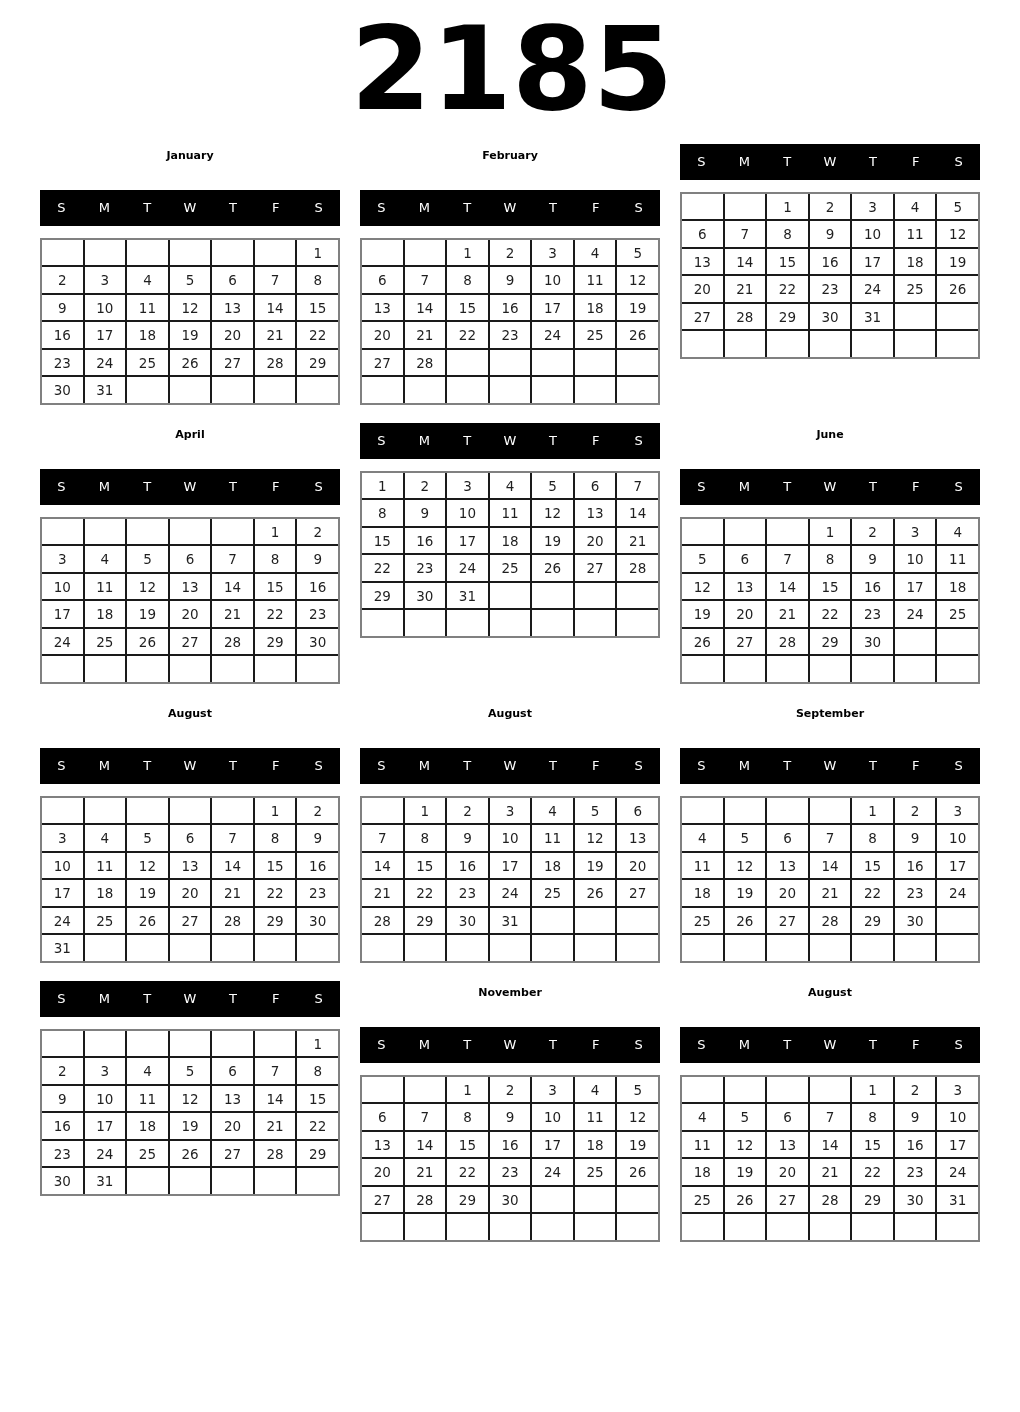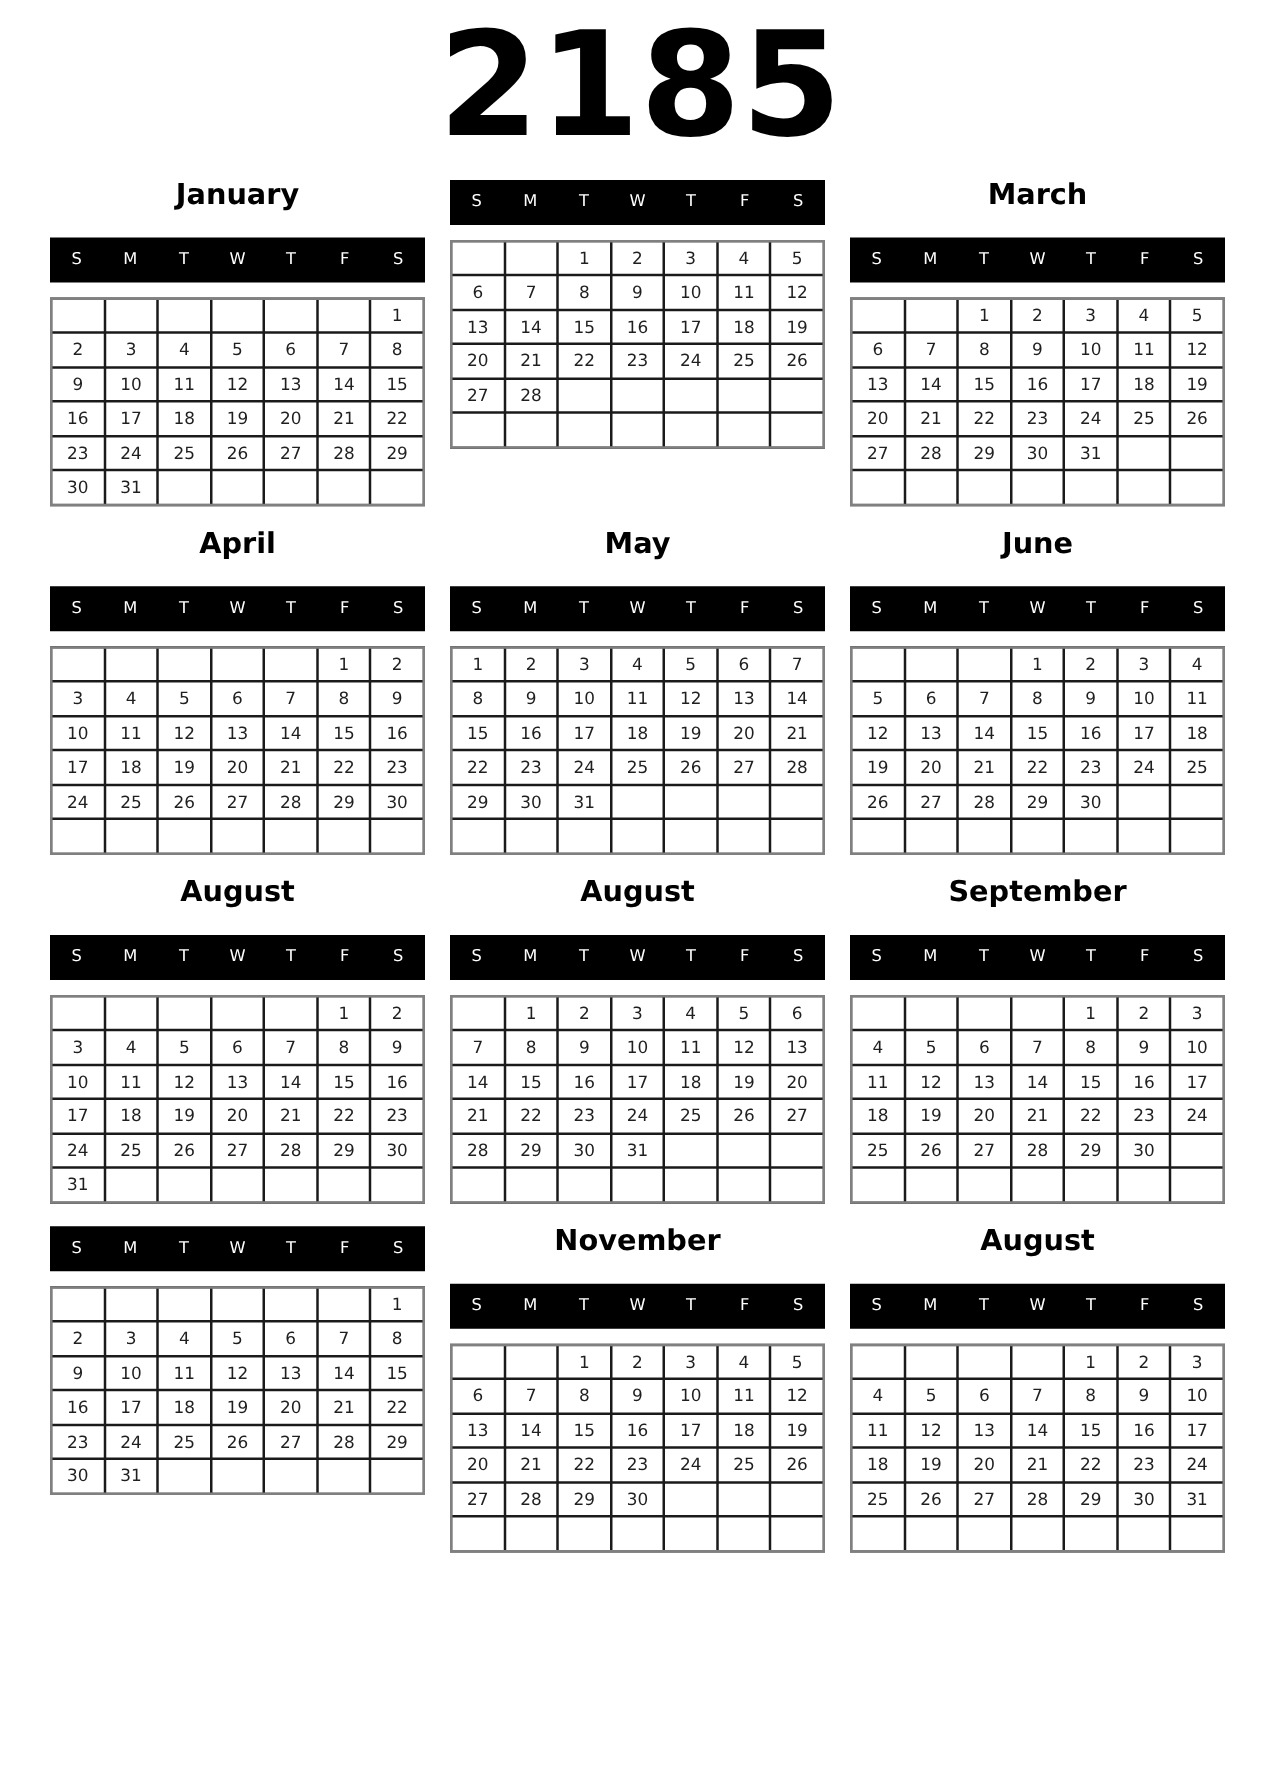--- a/index.html
+++ b/index.html
@@ -37,21 +37,21 @@
     grid-template-columns: repeat(3, 300px);
     column-gap: 20px;
     padding: 0 40px;
   }
   .month {
     width: 300px;
     margin-bottom: 18px;
   }
   .month-name {
     text-align: center;
-    font-size: 23px;
+    font-size: 11px;
     font-weight: bold;
     line-height: 24px;
     margin-bottom: 22px;
   }
   .weekday-bar {
     display: grid;
     grid-template-columns: repeat(7, 1fr);
     height: 36px;
     background: var(--header-bg);
     margin-bottom: 12px;
@@ -138,77 +138,77 @@
         <div class="day-cell">31</div>
         <div class="day-cell"></div>
         <div class="day-cell"></div>
         <div class="day-cell"></div>
         <div class="day-cell"></div>
         <div class="day-cell"></div>
       </div>
   </div>
 
   <div class="month">
-    <div class="weekday-bar">
-        <span class="weekday">S</span>
-        <span class="weekday">M</span>
-        <span class="weekday">T</span>
-        <span class="weekday">W</span>
-        <span class="weekday">T</span>
-        <span class="weekday">F</span>
-        <span class="weekday">S</span>
-      </div>
-    <div class="date-grid">
-        <div class="day-cell"></div>
-        <div class="day-cell"></div>
-        <div class="day-cell">1</div>
-        <div class="day-cell">2</div>
-        <div class="day-cell">3</div>
-        <div class="day-cell">4</div>
-        <div class="day-cell">5</div>
-        <div class="day-cell">6</div>
-        <div class="day-cell">7</div>
-        <div class="day-cell">8</div>
-        <div class="day-cell">9</div>
-        <div class="day-cell">10</div>
-        <div class="day-cell">11</div>
-        <div class="day-cell">12</div>
-        <div class="day-cell">13</div>
-        <div class="day-cell">14</div>
-        <div class="day-cell">15</div>
-        <div class="day-cell">16</div>
-        <div class="day-cell">17</div>
-        <div class="day-cell">18</div>
-        <div class="day-cell">19</div>
-        <div class="day-cell">20</div>
-        <div class="day-cell">21</div>
-        <div class="day-cell">22</div>
-        <div class="day-cell">23</div>
-        <div class="day-cell">24</div>
-        <div class="day-cell">25</div>
-        <div class="day-cell">26</div>
-        <div class="day-cell">27</div>
-        <div class="day-cell">28</div>
-        <div class="day-cell"></div>
-        <div class="day-cell"></div>
-        <div class="day-cell"></div>
-        <div class="day-cell"></div>
-        <div class="day-cell"></div>
-        <div class="day-cell"></div>
-        <div class="day-cell"></div>
-        <div class="day-cell"></div>
-        <div class="day-cell"></div>
-        <div class="day-cell"></div>
-        <div class="day-cell"></div>
-        <div class="day-cell"></div>
-      </div>
-  </div>
-
-  <div class="month">
-    <div class="month-name">March</div>
+    <div class="month-name">February</div>
+    <div class="weekday-bar">
+        <span class="weekday">S</span>
+        <span class="weekday">M</span>
+        <span class="weekday">T</span>
+        <span class="weekday">W</span>
+        <span class="weekday">T</span>
+        <span class="weekday">F</span>
+        <span class="weekday">S</span>
+      </div>
+    <div class="date-grid">
+        <div class="day-cell"></div>
+        <div class="day-cell"></div>
+        <div class="day-cell">1</div>
+        <div class="day-cell">2</div>
+        <div class="day-cell">3</div>
+        <div class="day-cell">4</div>
+        <div class="day-cell">5</div>
+        <div class="day-cell">6</div>
+        <div class="day-cell">7</div>
+        <div class="day-cell">8</div>
+        <div class="day-cell">9</div>
+        <div class="day-cell">10</div>
+        <div class="day-cell">11</div>
+        <div class="day-cell">12</div>
+        <div class="day-cell">13</div>
+        <div class="day-cell">14</div>
+        <div class="day-cell">15</div>
+        <div class="day-cell">16</div>
+        <div class="day-cell">17</div>
+        <div class="day-cell">18</div>
+        <div class="day-cell">19</div>
+        <div class="day-cell">20</div>
+        <div class="day-cell">21</div>
+        <div class="day-cell">22</div>
+        <div class="day-cell">23</div>
+        <div class="day-cell">24</div>
+        <div class="day-cell">25</div>
+        <div class="day-cell">26</div>
+        <div class="day-cell">27</div>
+        <div class="day-cell">28</div>
+        <div class="day-cell"></div>
+        <div class="day-cell"></div>
+        <div class="day-cell"></div>
+        <div class="day-cell"></div>
+        <div class="day-cell"></div>
+        <div class="day-cell"></div>
+        <div class="day-cell"></div>
+        <div class="day-cell"></div>
+        <div class="day-cell"></div>
+        <div class="day-cell"></div>
+        <div class="day-cell"></div>
+        <div class="day-cell"></div>
+      </div>
+  </div>
+
+  <div class="month">
     <div class="weekday-bar">
         <span class="weekday">S</span>
         <span class="weekday">M</span>
         <span class="weekday">T</span>
         <span class="weekday">W</span>
         <span class="weekday">T</span>
         <span class="weekday">F</span>
         <span class="weekday">S</span>
       </div>
     <div class="date-grid">
@@ -308,21 +308,20 @@
         <div class="day-cell"></div>
         <div class="day-cell"></div>
         <div class="day-cell"></div>
         <div class="day-cell"></div>
         <div class="day-cell"></div>
         <div class="day-cell"></div>
       </div>
   </div>
 
   <div class="month">
-    <div class="month-name">May</div>
     <div class="weekday-bar">
         <span class="weekday">S</span>
         <span class="weekday">M</span>
         <span class="weekday">T</span>
         <span class="weekday">W</span>
         <span class="weekday">T</span>
         <span class="weekday">F</span>
         <span class="weekday">S</span>
       </div>
     <div class="date-grid">

